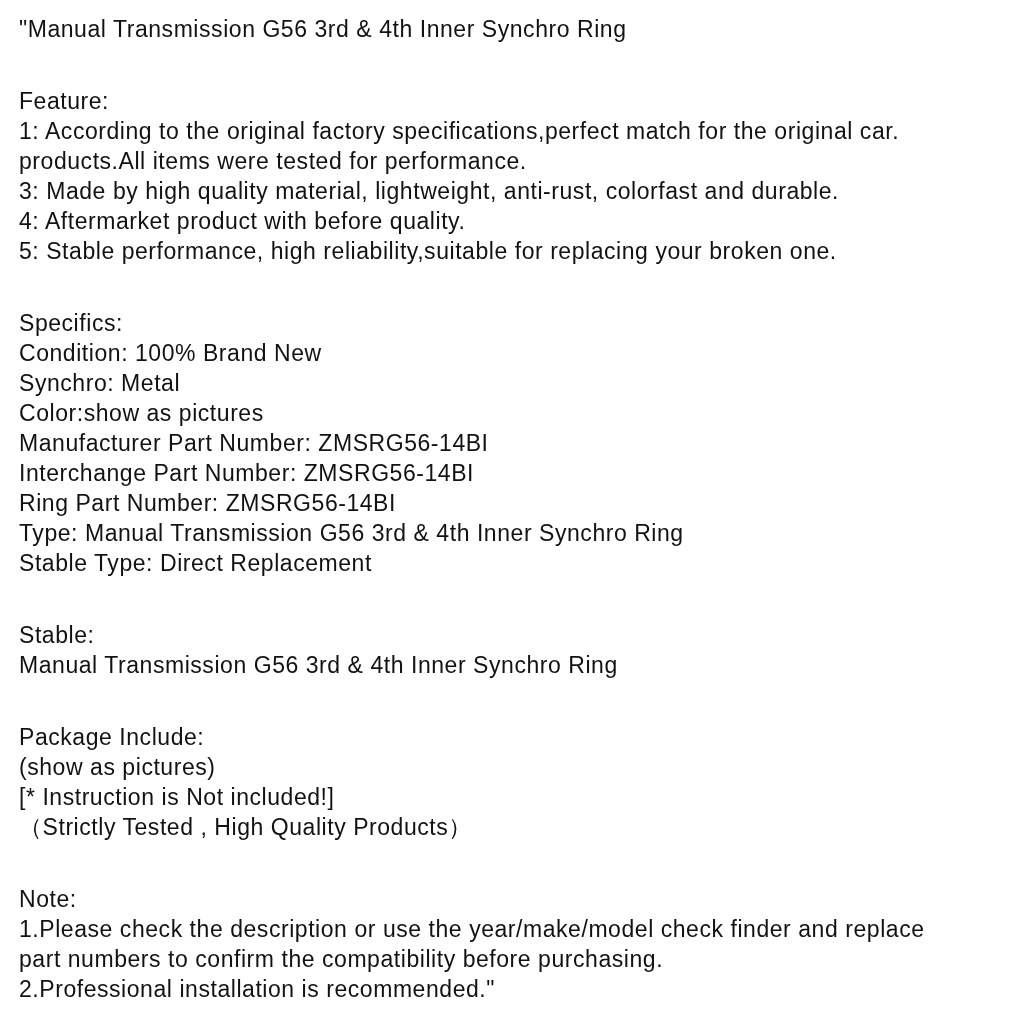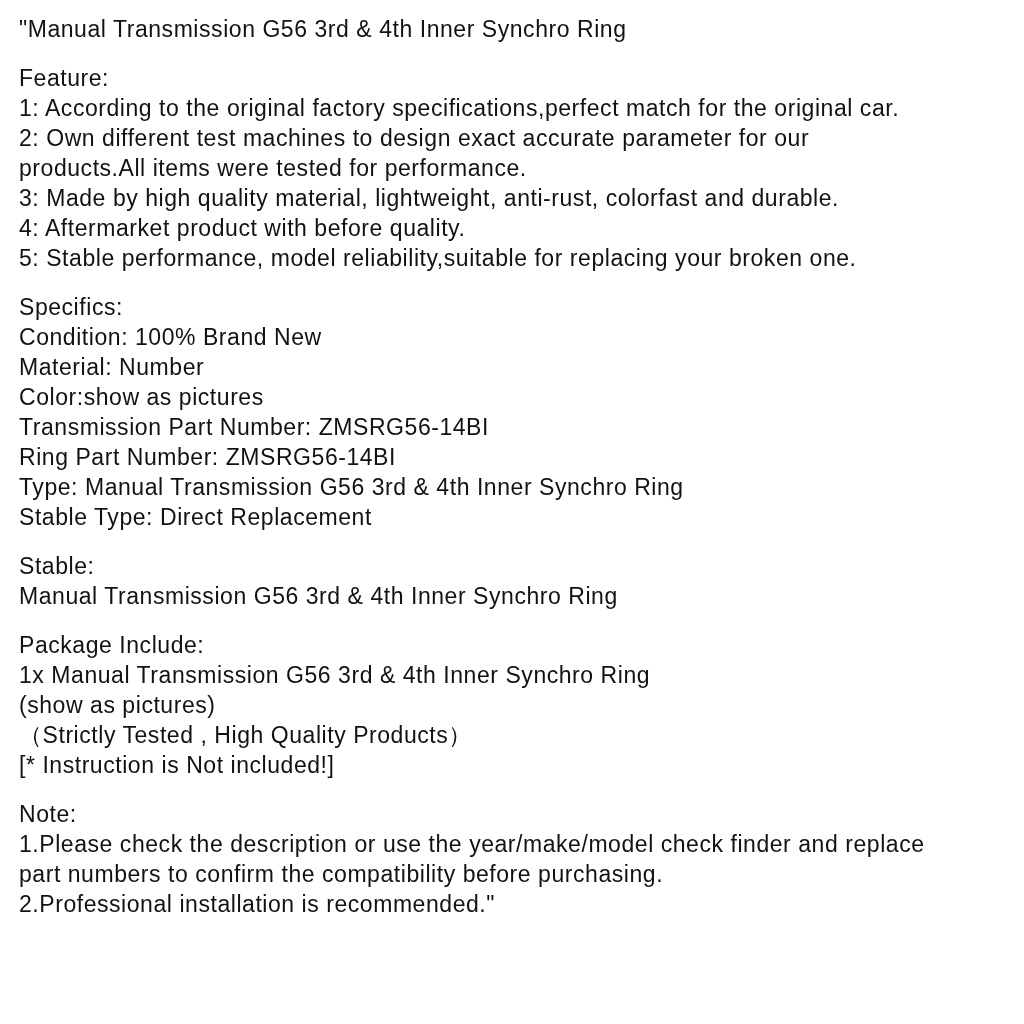--- a/index.html
+++ b/index.html
@@ -20,58 +20,57 @@
     font-family: "Liberation Sans", "DejaVu Sans", sans-serif;
     font-size: 23px;
     line-height: 30px;
     letter-spacing: 0.55px;
   }
   .line {
     height: 30px;
     white-space: pre;
   }
   .section {
-    margin-top: 19px; 
+    margin-top: 42px; 
   }
 </style>
 </head>
 <body style="background: rgb(255, 255, 255);">
 
 <div class="doc" style="color: rgb(18, 18, 18);">
   <div class="line">"Manual Transmission G56 3rd &amp; 4th Inner Synchro Ring</div>
   <div>
       <div class="section">
         <div class="line">Feature:</div>
         <div class="line">1: According to the original factory specifications,perfect match for the original car.</div>
-        <div class="line">2: Own different test machines to design exact accurate parameter for our</div>
         <div class="line">products.All items were tested for performance.</div>
         <div class="line">3: Made by high quality material, lightweight, anti-rust, colorfast and durable.</div>
         <div class="line">4: Aftermarket product with before quality.</div>
-        <div class="line">5: Stable performance, model reliability,suitable for replacing your broken one.</div>
+        <div class="line">5: Stable performance, high reliability,suitable for replacing your broken one.</div>
       </div>
       <div class="section">
         <div class="line">Specifics:</div>
         <div class="line">Condition: 100% Brand New</div>
-        <div class="line">Material: Number</div>
+        <div class="line">Synchro: Metal</div>
         <div class="line">Color:show as pictures</div>
-        <div class="line">Transmission Part Number: ZMSRG56-14BI</div>
+        <div class="line">Manufacturer Part Number: ZMSRG56-14BI</div>
+        <div class="line">Interchange Part Number: ZMSRG56-14BI</div>
         <div class="line">Ring Part Number: ZMSRG56-14BI</div>
         <div class="line">Type: Manual Transmission G56 3rd &amp; 4th Inner Synchro Ring</div>
         <div class="line">Stable Type: Direct Replacement</div>
       </div>
       <div class="section">
         <div class="line">Stable:</div>
         <div class="line">Manual Transmission G56 3rd &amp; 4th Inner Synchro Ring</div>
       </div>
       <div class="section">
         <div class="line">Package Include:</div>
-        <div class="line">1x Manual Transmission G56 3rd &amp; 4th Inner Synchro Ring</div>
         <div class="line">(show as pictures)</div>
+        <div class="line">[* Instruction is Not included!]</div>
         <div class="line">（Strictly Tested , High Quality Products）</div>
-        <div class="line">[* Instruction is Not included!]</div>
       </div>
       <div class="section">
         <div class="line">Note:</div>
         <div class="line">1.Please check the description or use the year/make/model check finder and replace</div>
         <div class="line">part numbers to confirm the compatibility before purchasing.</div>
         <div class="line">2.Professional installation is recommended."</div>
       </div>
     </div>
 </div>
 

